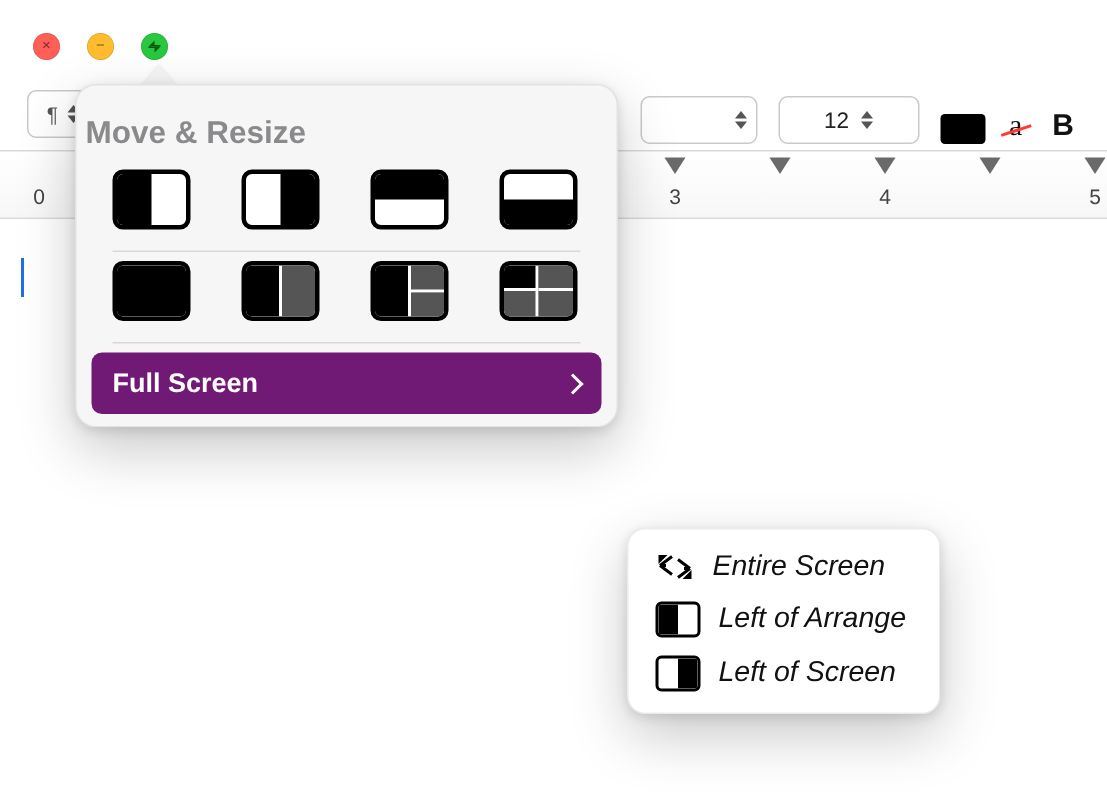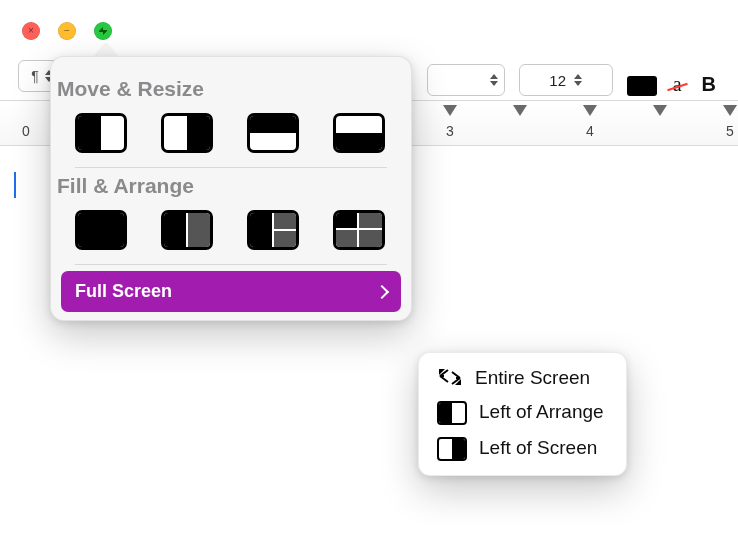--- a/index.html
+++ b/index.html
@@ -36,25 +36,25 @@
   .ruler-tri{position:absolute;top:4px;width:0;height:0;border-left:7px solid transparent;border-right:7px solid transparent;border-top:11px solid #6a6a6a;transform:translateX(-50%);} 
   
   .cursor{position:absolute;left:14px;top:172px;width:2px;height:26px;background:#1f6feb;}
   
   .popover{position:absolute;left:50px;top:56px;width:360px;background:#f6f6f6;border:1px solid rgba(0,0,0,0.08);border-radius:14px;box-shadow:0 14px 38px rgba(0,0,0,0.22),0 2px 8px rgba(0,0,0,0.12);padding:14px 0 6px 0;}
   .section-title{font-size:21px;font-weight:700;color:#8a8a8c;padding:6px 6px;}
   .icon-row{display:flex;gap:34px;padding:6px 24px 14px 24px;}
   .tile{width:46px;height:34px;border:3px solid #000;border-radius:7px;background:#fff;display:flex;overflow:hidden;cursor:default;}
   .tile .f{background:#000;}
   .sep{height:1px;background:#d8d8d8;margin:0 24px;}
-  .full-row{margin:6px 10px 2px 10px;padding:10px 14px;border-radius:7px;background:#a21caf;color:#fff;display:flex;align-items:center;justify-content:space-between;font-size:18px;font-weight:600;}
+  .full-row{margin:6px 10px 2px 10px;padding:10px 14px;border-radius:7px;background:#701a75;color:#fff;display:flex;align-items:center;justify-content:space-between;font-size:18px;font-weight:600;}
   .chev{width:8px;height:8px;border-top:2px solid #fff;border-right:2px solid #fff;transform:rotate(45deg);}
   
   .submenu{position:absolute;left:418px;top:352px;background:#fff;border:1px solid rgba(0,0,0,0.08);border-radius:12px;box-shadow:0 14px 38px rgba(0,0,0,0.22),0 2px 8px rgba(0,0,0,0.12);padding:8px 8px;}
-  .sm-item{display:flex;align-items:flex-start;gap:12px;padding:6px 14px 6px 10px;border-radius:6px;font-size:19px;color:#111;white-space:nowrap;}
+  .sm-item{display:flex;align-items:center;gap:12px;padding:6px 14px 6px 10px;border-radius:6px;font-size:19px;color:#111;white-space:nowrap;font-style:italic;}
   .sm-icon{width:26px;height:20px;border:2.5px solid #000;border-radius:4px;background:#fff;display:flex;overflow:hidden;flex:none;}
   .sm-icon .f{background:#000;}
   .sm-icon.arrows{border:none;position:relative;}
   .sm-icon.arrows svg{width:26px;height:20px;}
 </style>
 </head>
 <body>
 
 <div class="window-controls">
   <div class="wc wc-red">
@@ -127,21 +127,20 @@
     <div class="tile" style="flex-direction:column">
         <div class="f" style="flex:1"></div>
         <div style="flex:1"></div>
       </div>
     <div class="tile" style="flex-direction:column">
         <div style="flex:1"></div>
         <div class="f" style="flex:1"></div>
       </div>
   </div>
   <div class="sep"></div>
-  <div class="section-title">Fill &amp; Arrange</div>
   <div class="icon-row">
     <div class="tile">
         <div class="f" style="flex:1"></div>
       </div>
     <div class="tile">
         <div class="f" style="flex:1;border-right:2px solid #fff"></div>
         <div style="flex:1;background:#555"></div>
       </div>
     <div class="tile">
         <div class="f" style="flex:1;border-right:2px solid #fff"></div>

